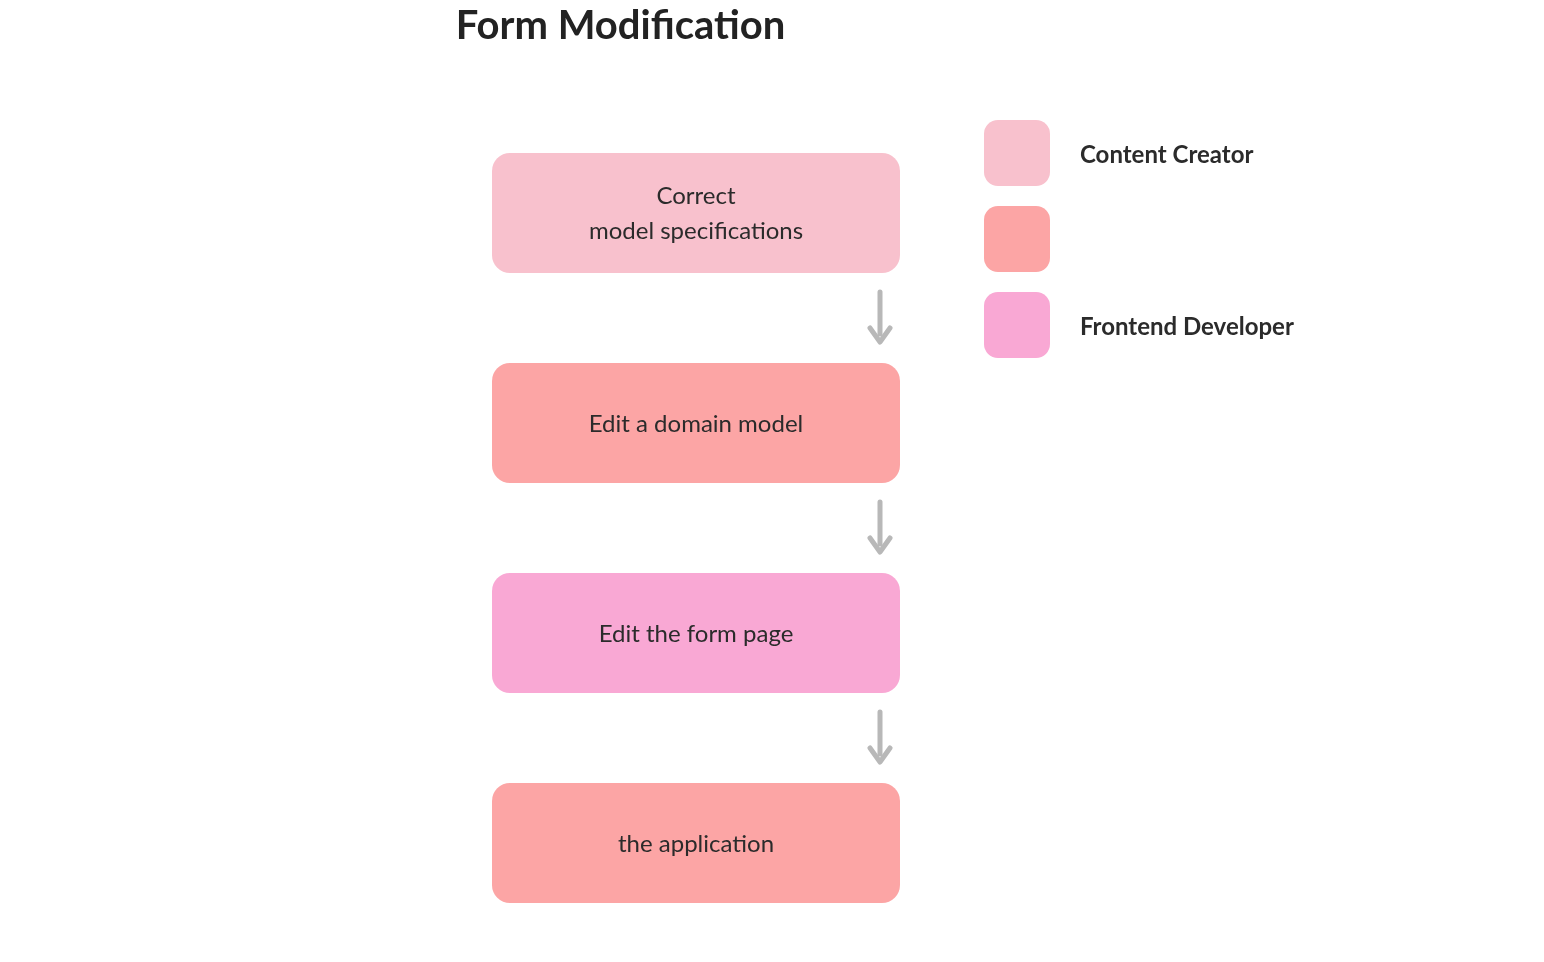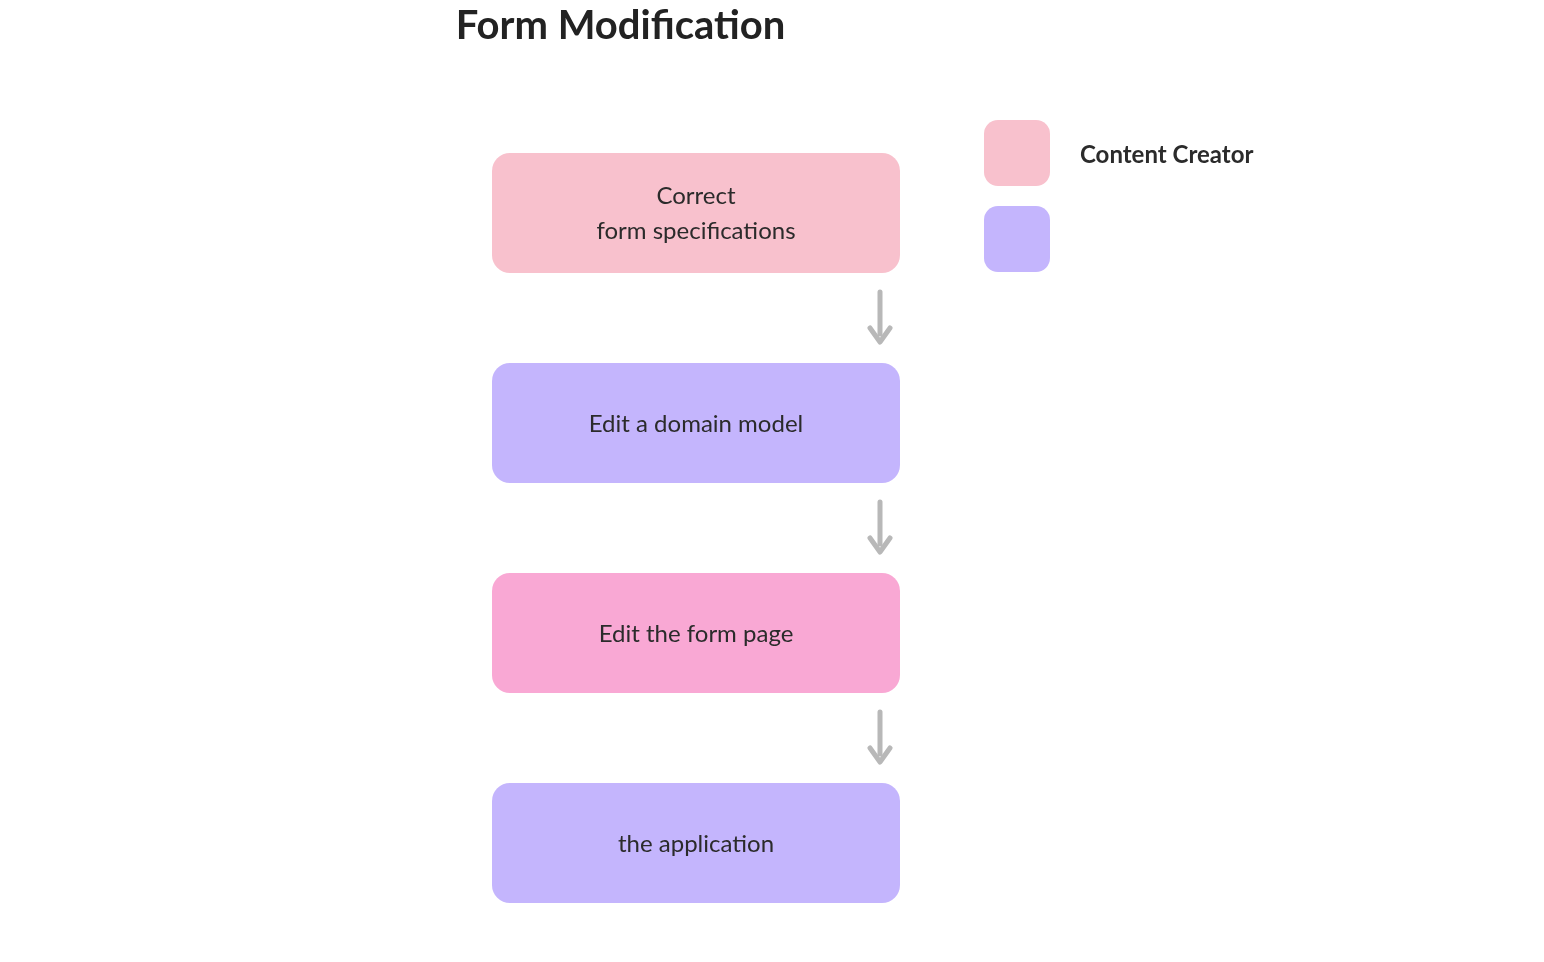--- a/index.html
+++ b/index.html
@@ -40,21 +40,21 @@
     flex-direction: column;
     align-items: center;
     justify-content: center;
     font-size: 24px;
     color: #2b2b2b;
     text-align: center;
     line-height: 1.45;
   }
   .step span { display: block; }
   .role-cc { background: #f8c1cd; }
-  .role-be { background: #c4b5fd; }
+  .role-be { background: #fca5a5; }
   .role-fe { background: #f9a8d4; }
   .arrow {
     display: flex;
     align-items: center;
     justify-content: center;
     height: 90px;
     width: 40px;
   }
   .legend {
     position: absolute;
@@ -82,21 +82,21 @@
 </style>
 </head>
 <body>
 
 <h1 class="title">Form Modification</h1>
 
 <div class="flow">
 
   <div class="step role-cc">
     <span>Correct</span>
-    <span>form specifications</span>
+    <span>model specifications</span>
   </div>
 
   <div class="arrow">
     <svg width="28" height="60" viewBox="0 0 28 60">
       <line x1="14" y1="4" x2="14" y2="46" stroke="#b8b8b8" stroke-width="5" stroke-linecap="round"></line>
       <polyline points="4,40 14,54 24,40" fill="none" stroke="#b8b8b8" stroke-width="5" stroke-linecap="round" stroke-linejoin="round"></polyline>
     </svg>
   </div>
 
   <div class="step role-be">
@@ -130,13 +130,17 @@
 </div>
 
 <div class="legend">
   <div class="legend-item">
     <div class="swatch role-cc"></div>
     <div class="legend-label">Content Creator</div>
   </div>
   <div class="legend-item">
     <div class="swatch role-be"></div>
   </div>
+  <div class="legend-item">
+    <div class="swatch role-fe"></div>
+    <div class="legend-label">Frontend Developer</div>
+  </div>
 </div>
 
 </body></html>

